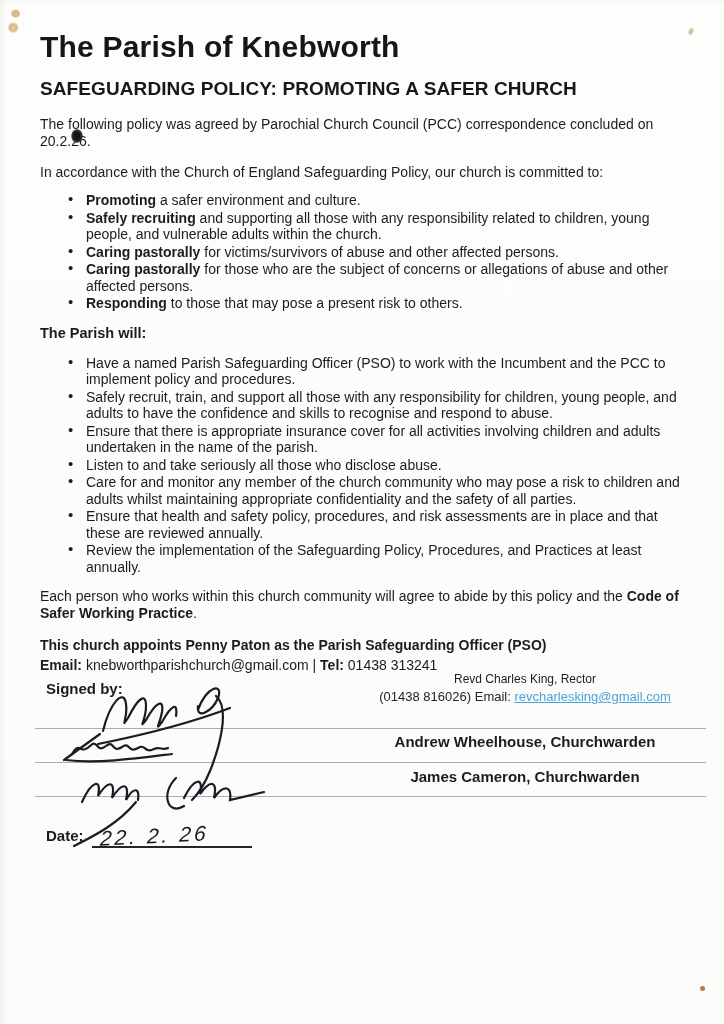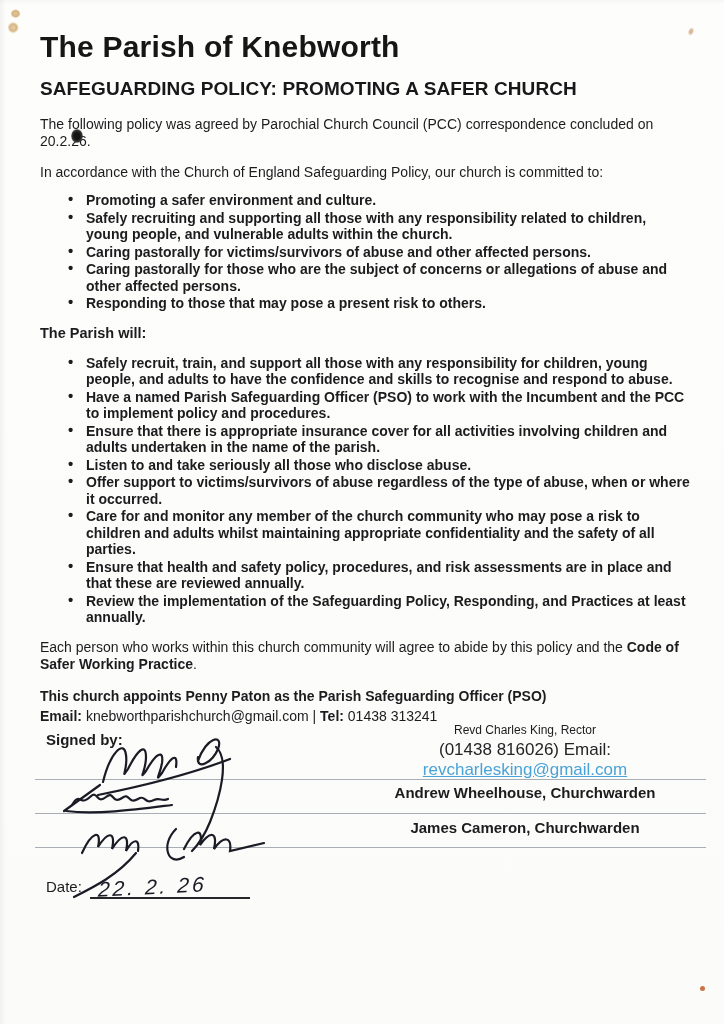--- a/index.html
+++ b/index.html
@@ -23,21 +23,21 @@
     font-size:30px;font-weight:700;letter-spacing:.2px;color:#161617;
   }
   .doc-subtitle{
     margin:0 0 16px 0;
     font-size:19px;font-weight:700;letter-spacing:.1px;color:#18181a;
   }
   p{margin:0;font-size:14px;line-height:17px;}
   .para{margin-bottom:14px;}
   .lead{margin-bottom:11px;}
 
-  ul{list-style:none;margin:0 0 0 24px;padding:0;font-weight:bold;}
+  ul{list-style:none;margin:0 0 0 24px;padding:0;}
   li{
     position:relative;padding-left:22px;margin:0 0 1px 0;
     font-size:14px;line-height:16.5px;
   }
   li::before{content:"\2022";position:absolute;left:4px;top:-1px;font-size:15px;}
   .list-block{margin-bottom:13px;}
 
   .section-heading{
     font-size:14.5px;font-weight:700;margin:8px 0 13px 0;
   }
@@ -45,33 +45,33 @@
   .closing{margin:4px 0 15px 0;}
   .appointment{margin:0 0 3px 0;font-weight:700;}
   .contact-line{margin-bottom:2px;}
   .contact-line b{font-weight:700;}
 
   
   .sig-block{position:relative;height:172px;}
   .signed-by{position:absolute;left:6px;top:4px;font-size:15px;font-weight:700;}
   .rector-block{position:absolute;right:-10px;top:-4px;width:350px;text-align:center;}
   .rector-name{font-size:12px;font-weight:400;}
-  .rector-contact{font-size:17px;margin-top:3px;color:#242426;}
+  .rector-contact{font-size:13px;margin-top:3px;color:#242426;}
   .email-link{color:#4aa3d8;text-decoration:underline;cursor:pointer;}
   .sig-line{position:absolute;left:-5px;right:-16px;height:0;border-top:1.4px solid #a9adb5;}
   .line-1{top:52px;} .line-2{top:86px;} .line-3{top:120px;}
   .warden-label{
     position:absolute;right:-10px;width:350px;text-align:center;
     font-size:15px;font-weight:700;
   }
   .warden-1{top:57px;text-align:center;} .warden-2{top:92px;}
   .sig-svg{position:absolute;left:8px;top:0;pointer-events:none;}
 
   .date-row{position:absolute;left:6px;top:140px;display:flex;align-items:flex-end;gap:8px;}
-  .date-label{font-size:15px;font-weight:400;padding-bottom:4px;}
+  .date-label{font-size:15px;font-weight:700;padding-bottom:4px;}
   .date-line{
     position:relative;width:160px;height:30px;
     border-bottom:2px solid #26262a;
   }
   .date-script{
     position:absolute;left:8px;bottom:-2px;
     font-size:21px;font-style:italic;letter-spacing:3px;color:#1b1b26;
     transform:rotate(-3deg) skewX(-6deg);white-space:nowrap;
   }
 
@@ -117,28 +117,27 @@
         <li><b>Promoting</b> a safer environment and culture.</li>
         <li><b>Safely recruiting</b> and supporting all those with any responsibility related to children, young people, and vulnerable adults within the church.</li>
         <li><b>Caring pastorally</b> for victims/survivors of abuse and other affected persons.</li>
         <li><b>Caring pastorally</b> for those who are the subject of concerns or allegations of abuse and other affected persons.</li>
         <li><b>Responding</b> to those that may pose a present risk to others.</li>
       </ul>
 
     <p class="section-heading">The Parish will:</p>
 
     <ul class="list-block">
+        <li>Have a named Parish Safeguarding Officer (PSO) to work with the Incumbent and the PCC to implement policy and procedures.</li>
         <li>Safely recruit, train, and support all those with any responsibility for children, young people, and adults to have the confidence and skills to recognise and respond to abuse.</li>
-        <li>Have a named Parish Safeguarding Officer (PSO) to work with the Incumbent and the PCC to implement policy and procedures.</li>
         <li>Ensure that there is appropriate insurance cover for all activities involving children and adults undertaken in the name of the parish.</li>
         <li>Listen to and take seriously all those who disclose abuse.</li>
-        <li>Offer support to victims/survivors of abuse regardless of the type of abuse, when or where it occurred.</li>
         <li>Care for and monitor any member of the church community who may pose a risk to children and adults whilst maintaining appropriate confidentiality and the safety of all parties.</li>
         <li>Ensure that health and safety policy, procedures, and risk assessments are in place and that these are reviewed annually.</li>
-        <li>Review the implementation of the Safeguarding Policy, Responding, and Practices at least annually.</li>
+        <li>Review the implementation of the Safeguarding Policy, Procedures, and Practices at least annually.</li>
       </ul>
 
     <p class="closing">Each person who works within this church community will agree to abide by this policy and the <b>Code of Safer Working Practice</b>.</p>
 
     <p class="appointment">This church appoints Penny Paton as the Parish Safeguarding Officer (PSO)</p>
     <p class="contact-line"><b>Email:</b> <span>knebworthparishchurch@gmail.com</span> <span>|</span> <b>Tel:</b> <span>01438 313241</span></p>
 
     <div class="sig-block">
       <span class="signed-by">Signed by:</span>
 

